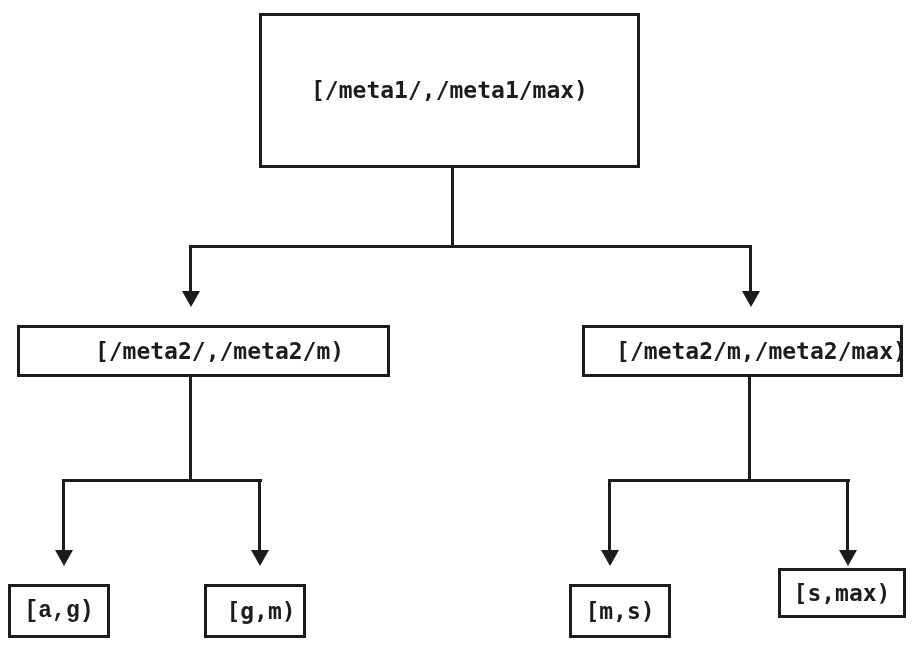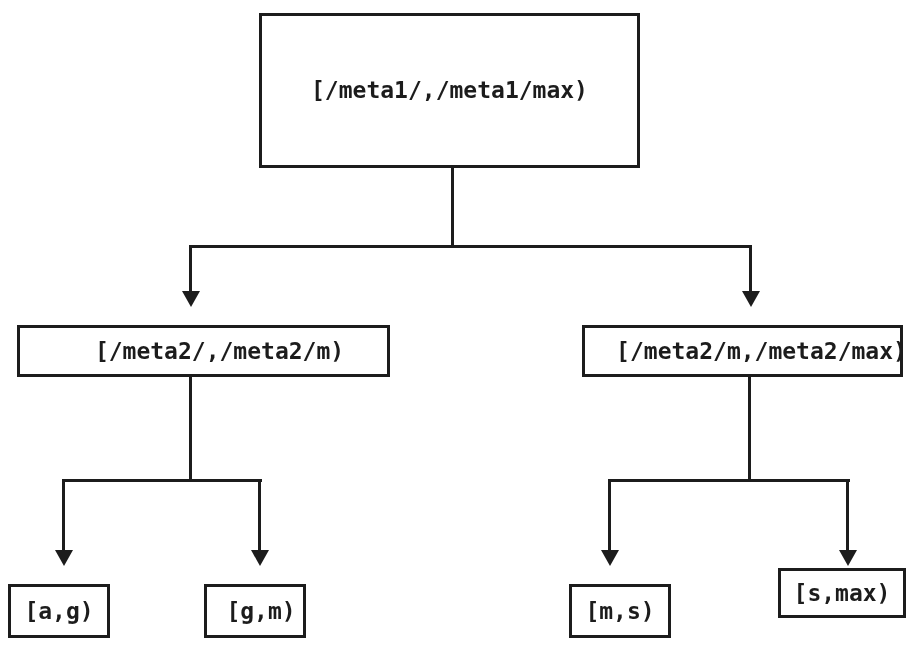--- a/index.html
+++ b/index.html
@@ -44,21 +44,21 @@
     height: 0;
     border-left: 9px solid transparent;
     border-right: 9px solid transparent;
     border-top: 16px solid var(--line);
   }
 
   
   .n-root  { left: 259px; top: 13px;  width: 381px; height: 155px; }
   .n-l2a   { left: 17px;  top: 325px; width: 373px; height: 52px; padding-left: 32px; }
   .n-l2b   { left: 582px; top: 325px; width: 321px; height: 52px; padding-left: 38px; }
-  .n-ag    { left: 8px;   top: 584px; width: 102px; height: 54px; }
+  .n-ag    { left: 8px;   top: 584px; width: 102px; height: 54px; font-family: Liberation Mono, monospace; }
   .n-gm    { left: 204px; top: 584px; width: 102px; height: 54px; padding-left: 12px; }
   .n-ms    { left: 553px; top: 584px; width: 102px; height: 54px; margin-left: 16px; }
   .n-smax  { left: 778px; top: 568px; width: 128px; height: 50px; }
 
   
   .c-root-stem { left: 451px; top: 168px; width: 3px;   height: 78px; }
   .c-h1        { left: 189px; top: 245px; width: 563px; height: 3px; }
   .c-d1l       { left: 189px; top: 245px; width: 3px;   height: 46px; }
   .c-d1r       { left: 749px; top: 245px; width: 3px;   height: 46px; }
   .a-1l        { left: 182px; top: 291px; }

